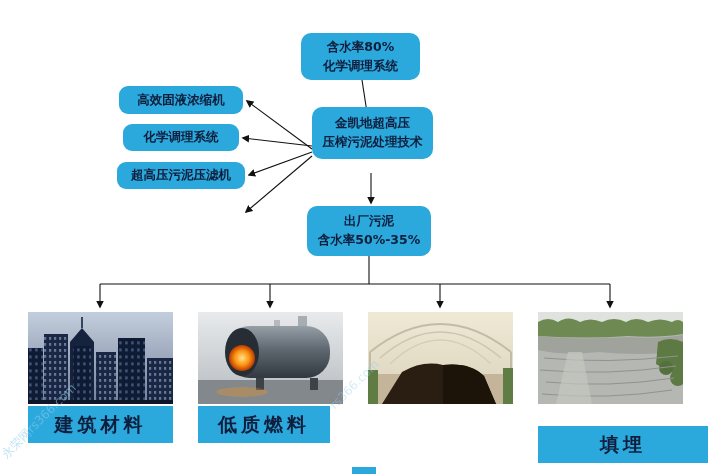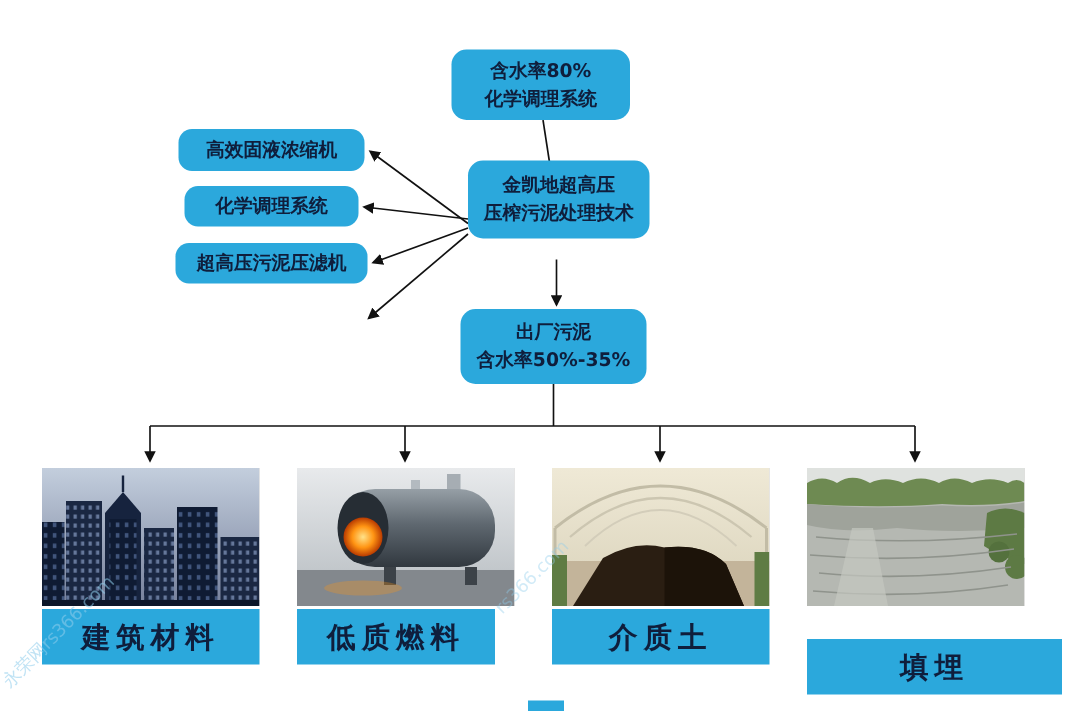--- a/index.html
+++ b/index.html
@@ -186,23 +186,20 @@
       <path d="M30,40 L18,92 L54,92 L44,40 Z" fill="#c4c7c1" opacity="0.7"></path>
     </svg>
   </div>
 
   <div class="plabel" style="left:28px;top:406px;width:145px;height:37px">
     <span>建筑材料</span>
   </div>
   <div class="plabel" style="left:198px;top:406px;width:132px;height:37px">
     <span>低质燃料</span>
   </div>
-  <div class="plabel" style="left:368px;top:406px;width:145px;height:37px">
-    <span>介质土</span>
-  </div>
   <div class="plabel" style="left:538px;top:426px;width:170px;height:37px">
     <span>填埋</span>
   </div>
 
   <div class="watermark" style="left:4px;top:448px">永荣网rs366.com</div>
   <div class="watermark" style="left:332px;top:400px;opacity:.4">rs366.com</div>
 
   <div class="bottom-strip" style="left:352px;top:467px;width:24px;height:7px"></div>
 
 </div>

